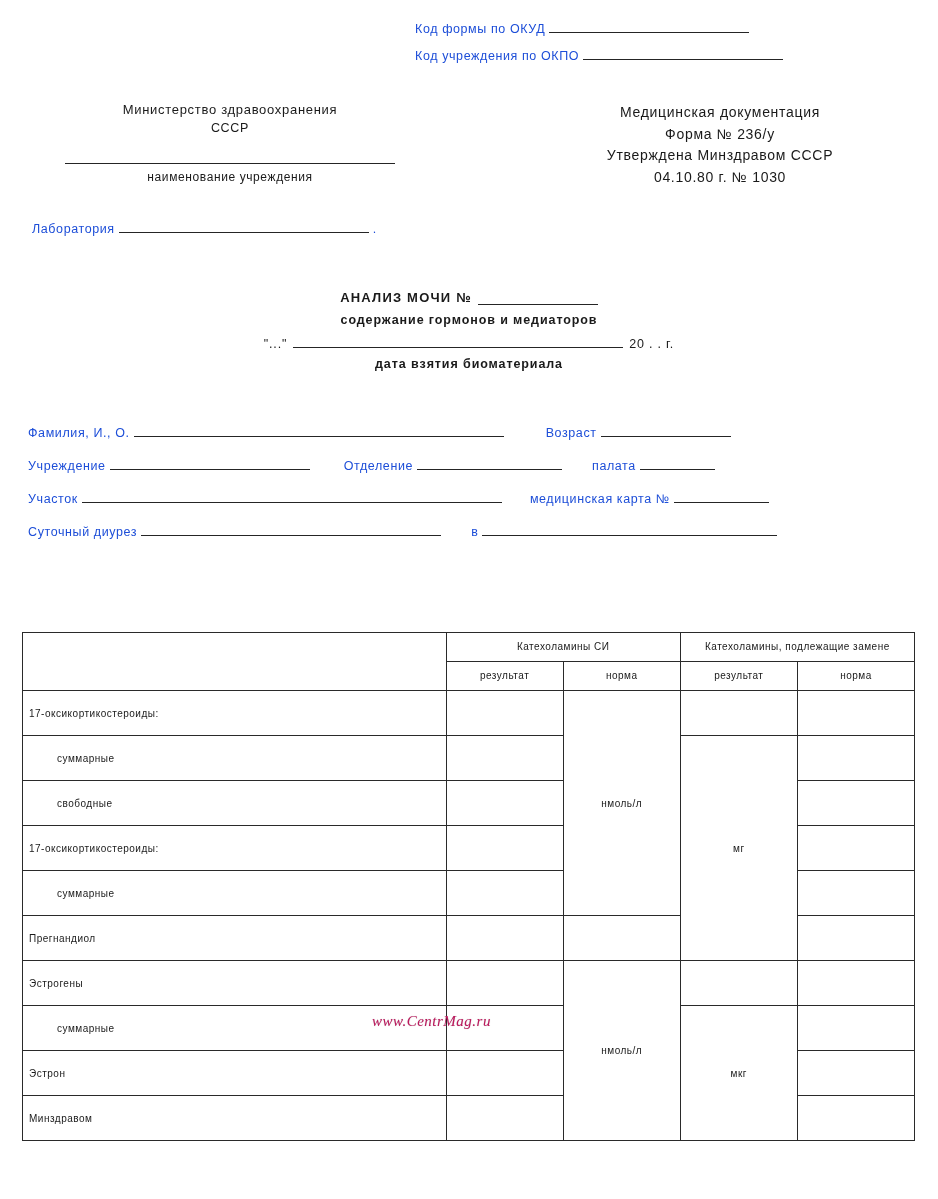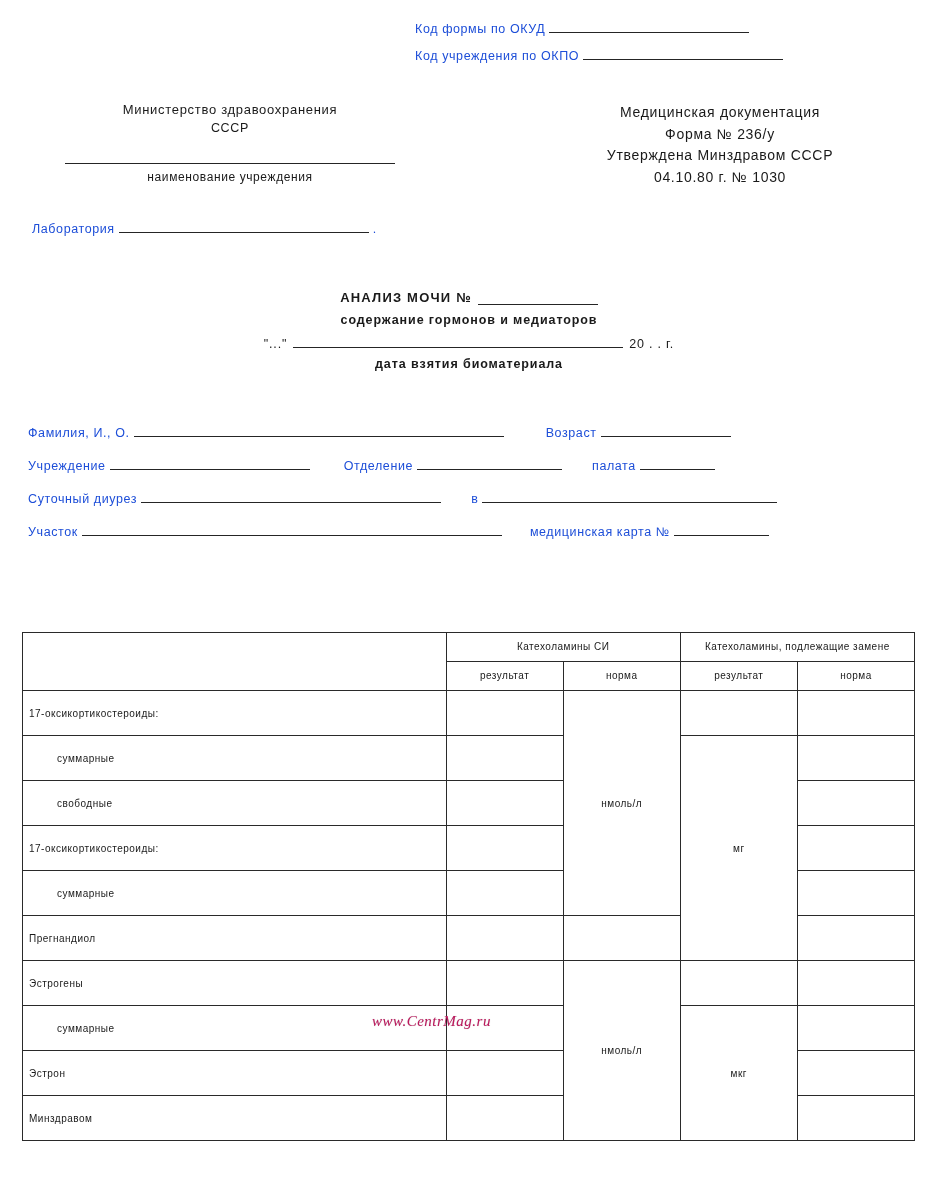--- a/index.html
+++ b/index.html
@@ -263,31 +263,31 @@
     <div class="frow">
       <span class="lbl">Учреждение</span>
       <span class="line" style="width:200px"></span>
       <span class="lbl" style="margin-left:30px">Отделение</span>
       <span class="line" style="width:145px"></span>
       <span class="lbl" style="margin-left:26px">палата</span>
       <span class="line" style="width:75px"></span>
     </div>
 
     <div class="frow">
+      <span class="lbl">Участок</span>
+      <span class="line" style="width:420px"></span>
+      <span class="lbl" style="margin-left:24px">медицинская карта №</span>
+      <span class="line" style="width:95px"></span>
+    </div>
+
+    <div class="frow">
       <span class="lbl">Суточный диурез</span>
       <span class="line" style="width:300px"></span>
       <span class="lbl" style="margin-left:26px">в</span>
       <span class="line" style="width:295px"></span>
-    </div>
-
-    <div class="frow">
-      <span class="lbl">Участок</span>
-      <span class="line" style="width:420px"></span>
-      <span class="lbl" style="margin-left:24px">медицинская карта №</span>
-      <span class="line" style="width:95px"></span>
     </div>
 
   </div>
 
   <table class="tbl">
     <colgroup>
       <col class="col-name">
       <col class="col-res1">
       <col class="col-norm1">
       <col class="col-res2">

